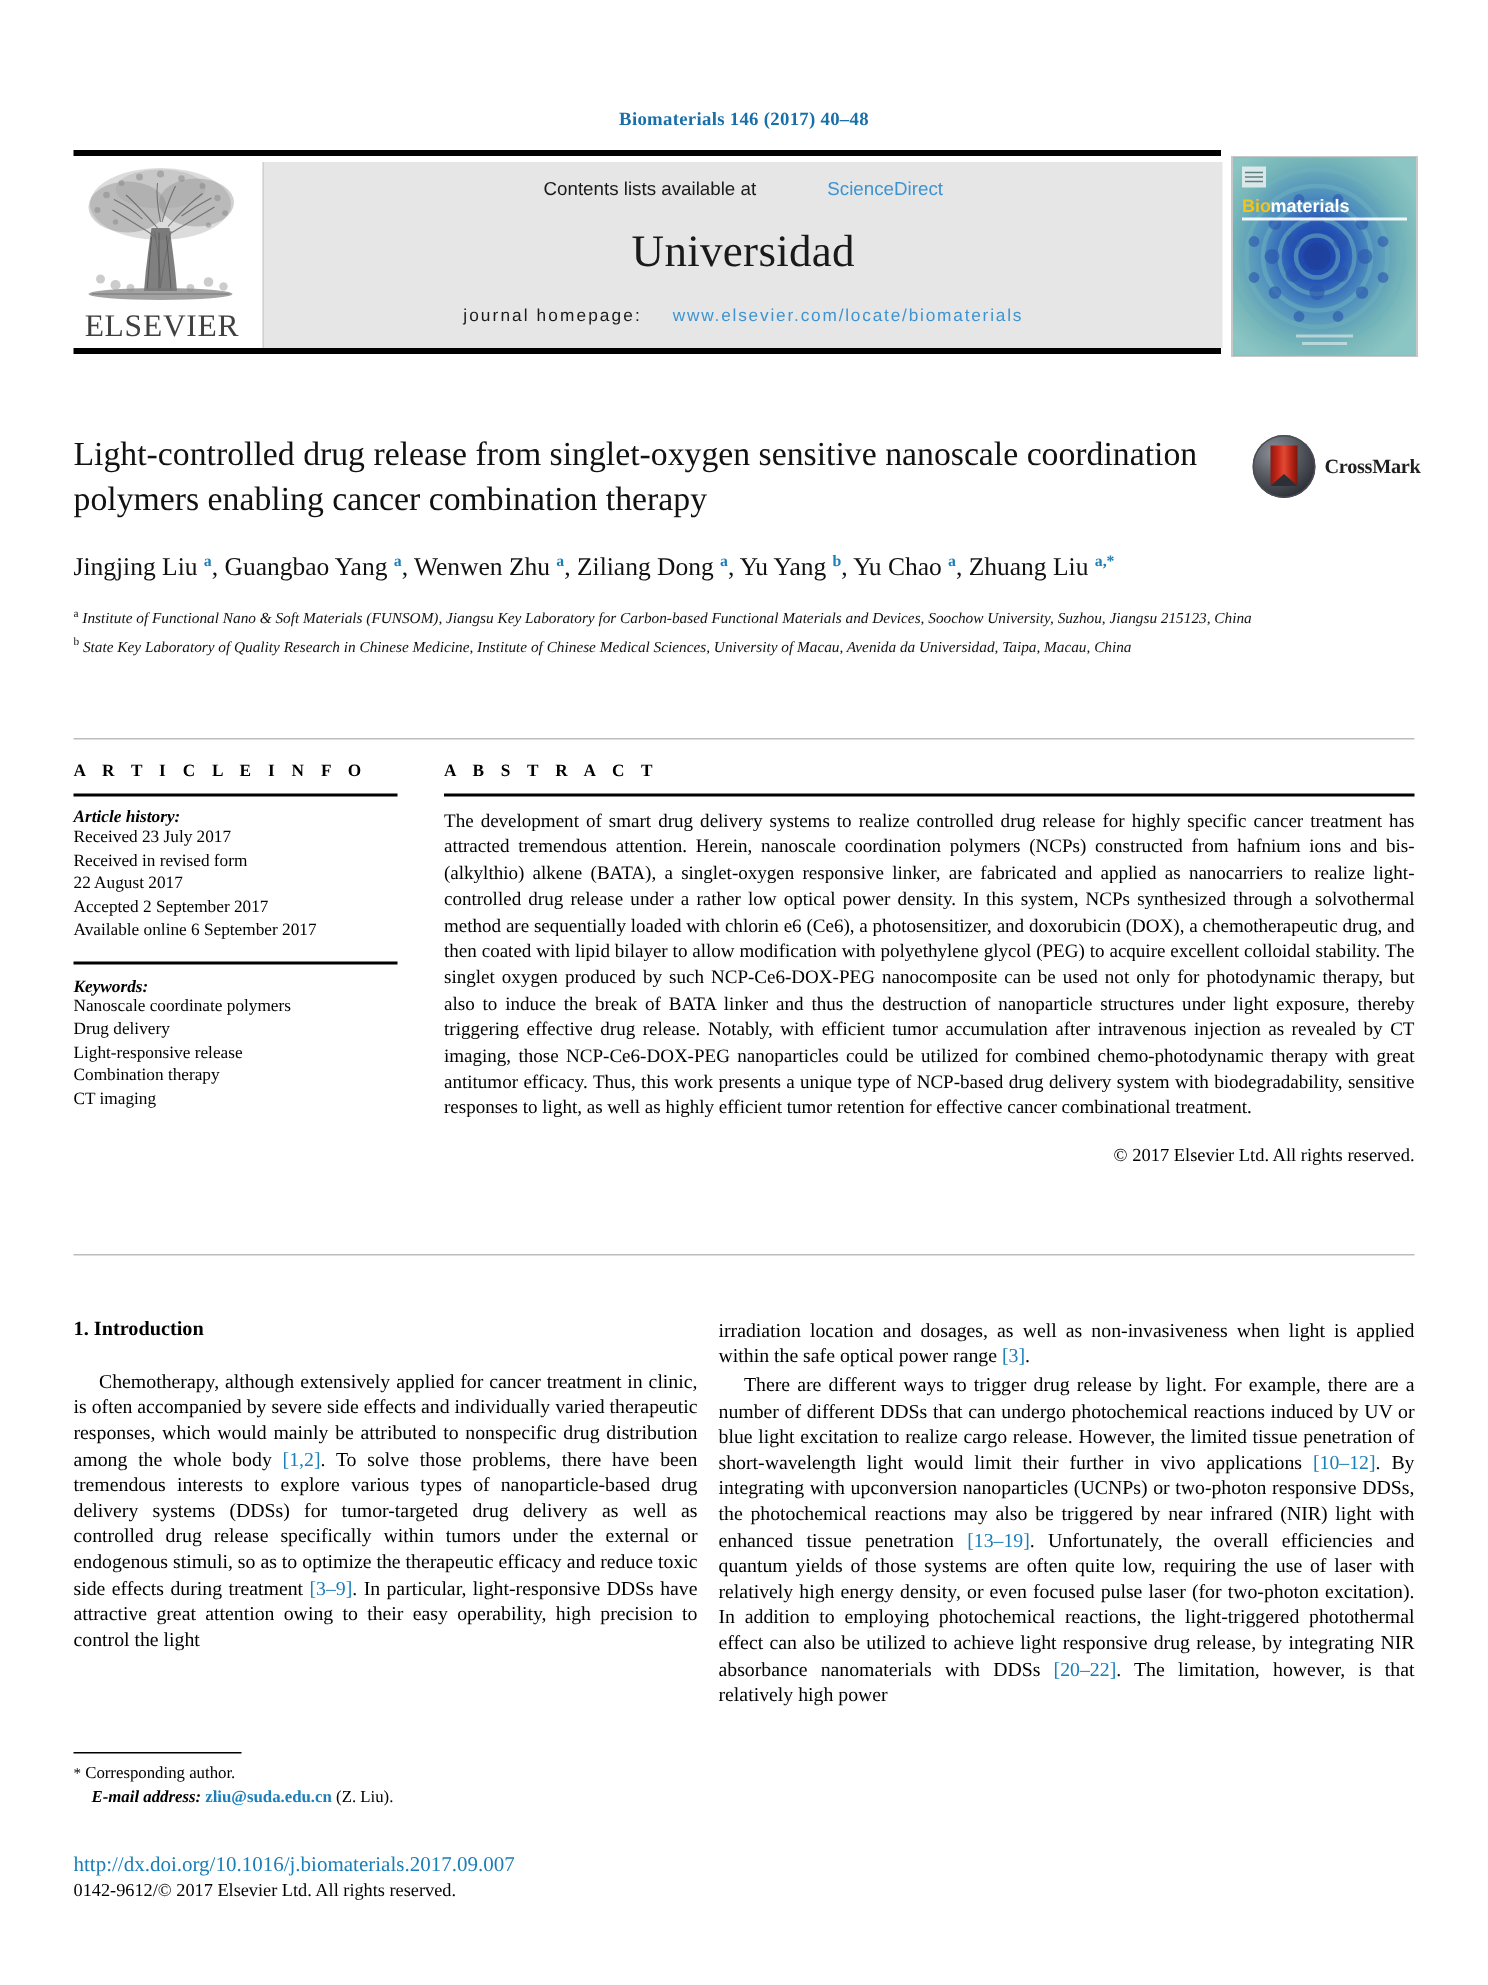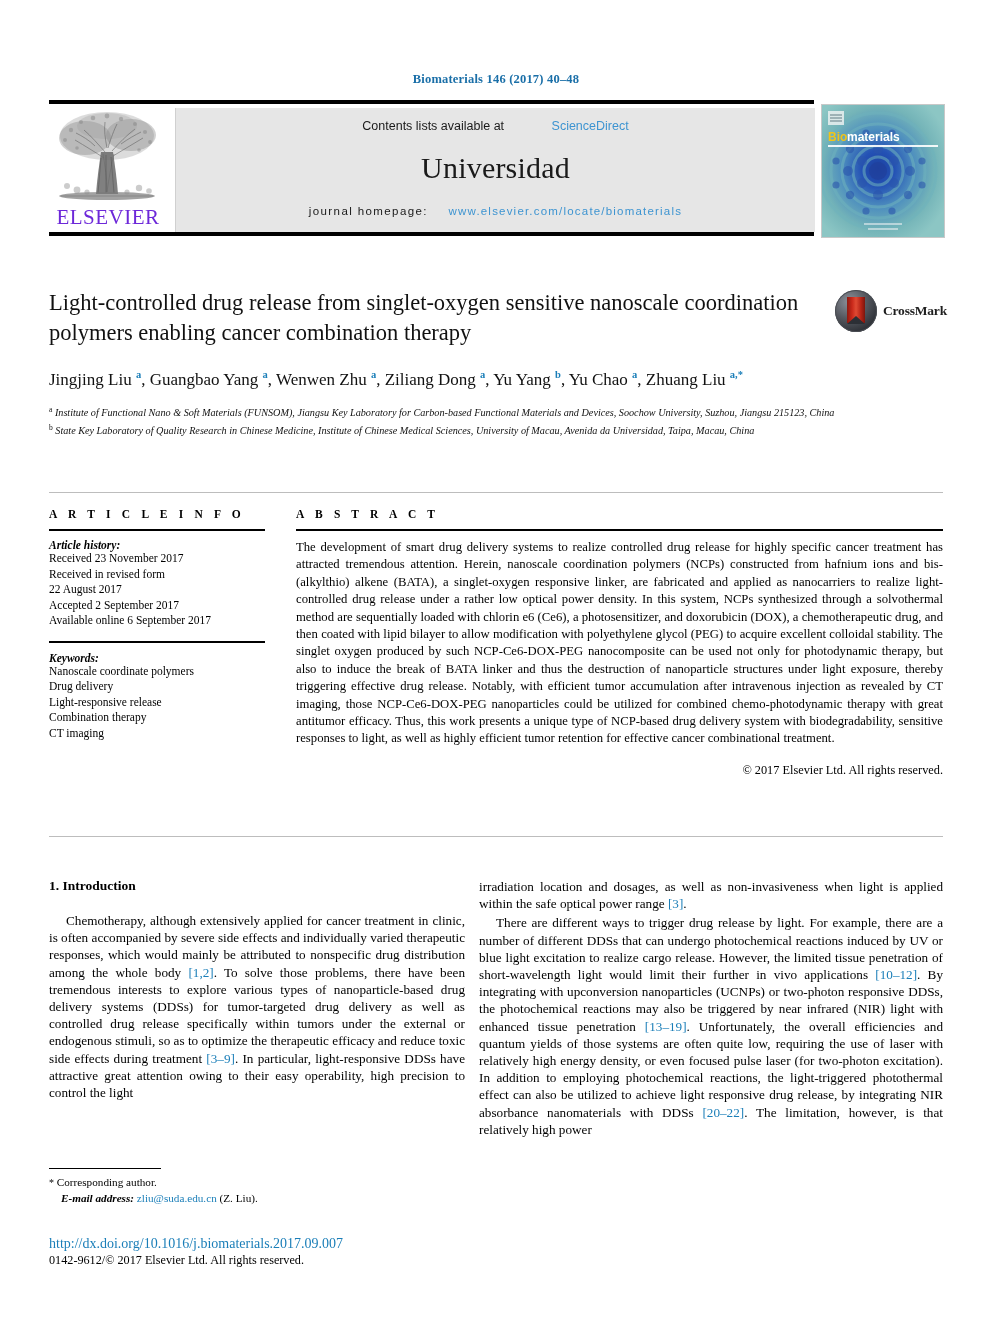--- a/index.html
+++ b/index.html
@@ -70,21 +70,21 @@
   }
   .elsevier-word {
     position: absolute;
     left: 0;
     bottom: 2px;
     width: 118px;
     text-align: center;
     font-family: "Liberation Serif", serif;
     font-size: 21px;
     letter-spacing: 0.5px;
-    color: #6d28d9;
+    color: #404040;
     font-weight: 400;
   }
   .contents-box {
     position: absolute;
     left: 126px;
     top: 4px;
     width: 639px;
     height: 124px;
     background: #e6e6e6;
     border-left: 1px solid #d0d0d0;
@@ -349,21 +349,21 @@
     font-family: "Liberation Serif", serif;
     font-size: 11.2px;
     line-height: 14.5px;
     color: #000;
   }
   .fn-line .star { font-size: 10px; }
   .fn-em {
     font-style: italic;
     font-weight: bold;
   }
-  .mail { color: #1a7eb8; }
+  .mail { color: #1a7eb8; font-weight: bold; }
 
   .doi-block {
     position: absolute;
     left: 49px;
     top: 1236px;
     width: 416px;
   }
   .doi {
     font-family: Liberation Serif, serif;
     font-size: 14px;
@@ -540,21 +540,21 @@
       </div>
   </div>
 
   <div class="sec-rule"></div>
 
   <div class="info-col">
     <div class="sec-head">A R T I C L E   I N F O</div>
     <div class="head-rule"></div>
     <div class="info-sub">Article history:</div>
     <div>
-        <div class="info-line">Received 23 November 2017</div>
+        <div class="info-line">Received 23 July 2017</div>
         <div class="info-line">Received in revised form</div>
         <div class="info-line">22 August 2017</div>
         <div class="info-line">Accepted 2 September 2017</div>
         <div class="info-line">Available online 6 September 2017</div>
       </div>
     <div class="info-rule"></div>
     <div class="info-sub">Keywords:</div>
     <div>
         <div class="info-line">Nanoscale coordinate polymers</div>
         <div class="info-line">Drug delivery</div>

